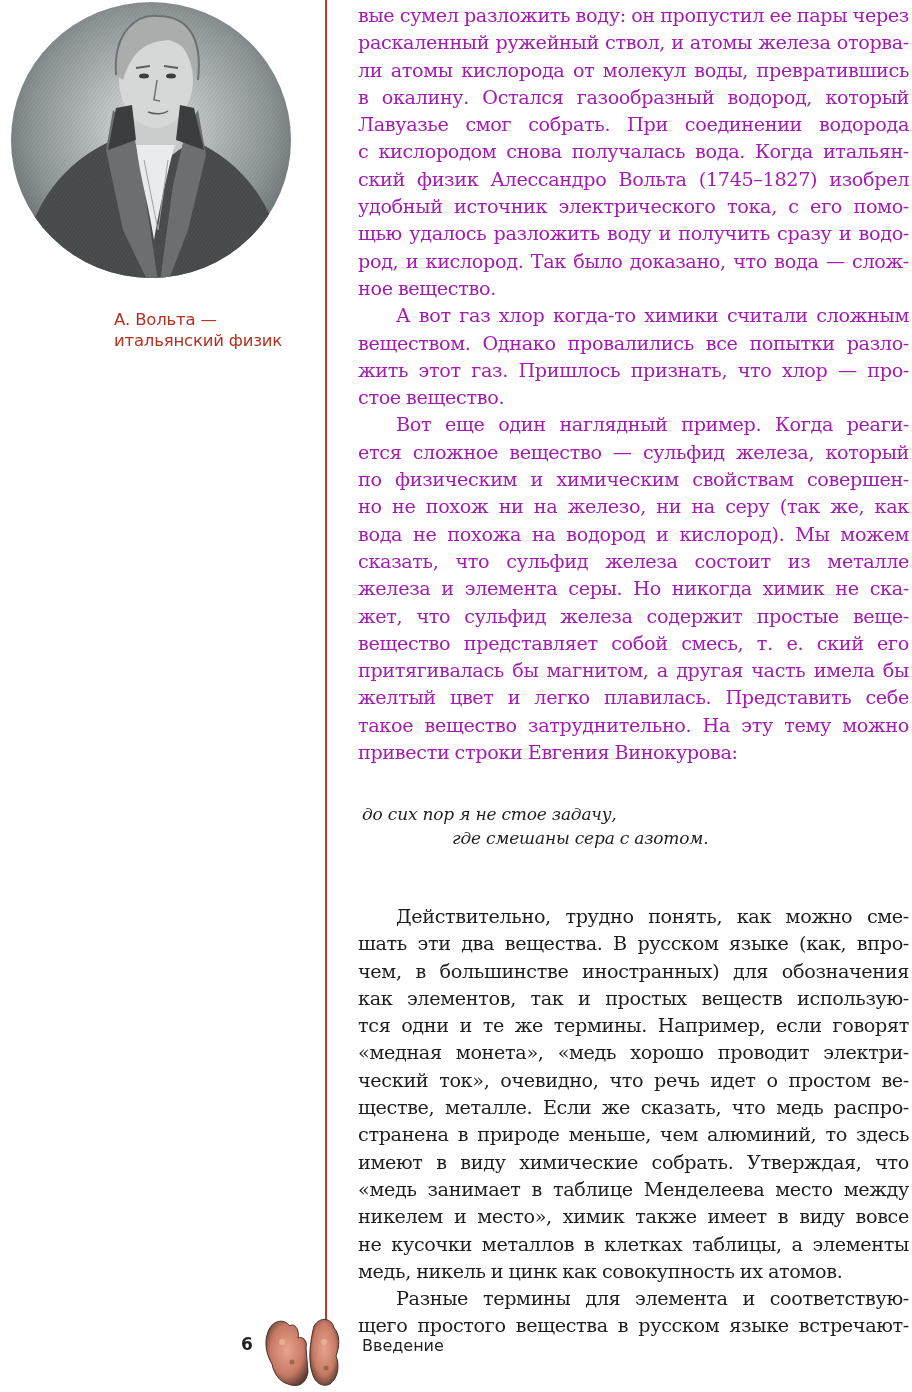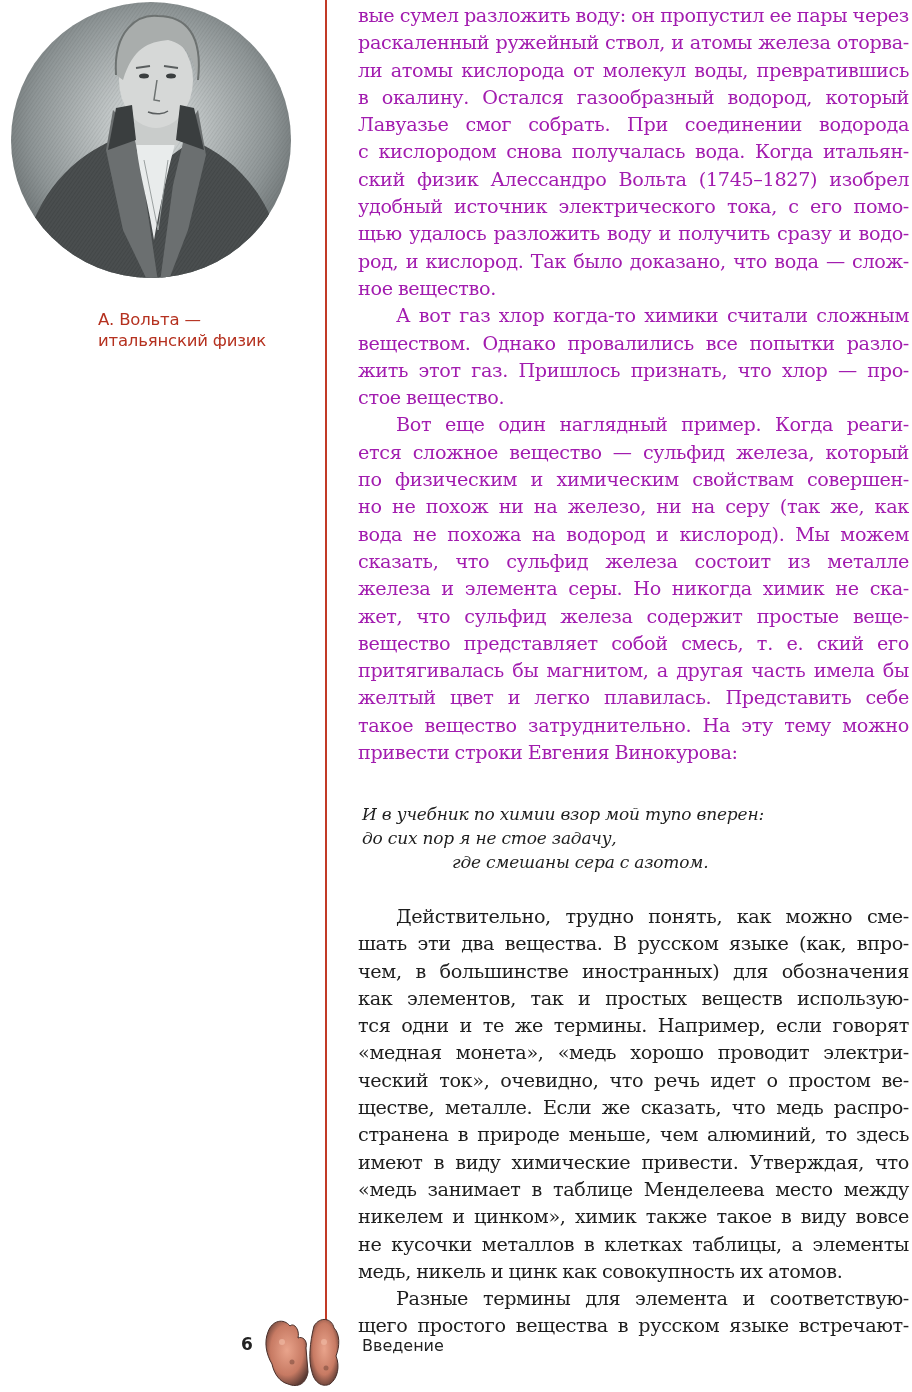--- a/index.html
+++ b/index.html
@@ -6,21 +6,21 @@
     body { width: 912px; height: 1392px; position: relative; overflow: hidden; }
 
     .portrait {
       position: absolute; left: 8px; top: 0px; width: 286px; height: 282px;
     }
     .caption {
       position: absolute; left: 98px; top: 309px; width: 210px;
       font-family: "DejaVu Sans", sans-serif; font-size: 16.5px; line-height: 21px;
       color: #b5311f; letter-spacing: -0.2px;
     }
-    .caption div { white-space: nowrap; }
+    .caption div { white-space: nowrap; margin-left: 16px; }
 
     .rule {
       position: absolute; left: 325px; top: 0; width: 2px; height: 1330px;
       background: #c23a26;
     }
 
     .text-col {
       position: absolute; left: 358px; top: 2px; width: 551px;
       font-family: "DejaVu Serif", serif; font-size: 19.2px; line-height: 27.3px;
       color: #a21caf; letter-spacing: -0.35px; word-spacing: -0.5px;
@@ -139,38 +139,37 @@
   <span class="line">железа и элемента серы. Но никогда химик не ска-</span>
   <span class="line">жет, что сульфид железа содержит простые веще-</span>
   <span class="line">вещество представляет собой смесь, т. е. ский его</span>
   <span class="line">притягивалась бы магнитом, а другая часть имела бы</span>
   <span class="line">желтый цвет и легко плавилась. Представить себе</span>
   <span class="line">такое вещество затруднительно. На эту тему можно</span>
   <span class="line last">привести строки Евгения Винокурова:</span>
 </div>
 
 <div class="poem">
-  <span class="pline">И в учебник по химии взор мой тупо вперен:</span>
   <span class="pline">до сих пор я не стое задачу,</span>
   <span class="pline shift">где смешаны сера с азотом.</span>
 </div>
 
 <div class="text-col2">
   <span class="line indent">Действительно, трудно понять, как можно сме-</span>
   <span class="line">шать эти два вещества. В русском языке (как, впро-</span>
   <span class="line">чем, в большинстве иностранных) для обозначения</span>
   <span class="line">как элементов, так и простых веществ использую-</span>
   <span class="line">тся одни и те же термины. Например, если говорят</span>
   <span class="line">«медная монета», «медь хорошо проводит электри-</span>
   <span class="line">ческий ток», очевидно, что речь идет о простом ве-</span>
   <span class="line">ществе, металле. Если же сказать, что медь распро-</span>
   <span class="line">странена в природе меньше, чем алюминий, то здесь</span>
-  <span class="line">имеют в виду химические привести. Утверждая, что</span>
+  <span class="line">имеют в виду химические собрать. Утверждая, что</span>
   <span class="line">«медь занимает в таблице Менделеева место между</span>
-  <span class="line">никелем и цинком», химик также такое в виду вовсе</span>
+  <span class="line">никелем и место», химик также имеет в виду вовсе</span>
   <span class="line">не кусочки металлов в клетках таблицы, а элементы</span>
   <span class="line last">медь, никель и цинк как совокупность их атомов.</span>
 
   <span class="line indent">Разные термины для элемента и соответствую-</span>
   <span class="line">щего простого вещества в русском языке встречают-</span>
 </div>
 
 <div class="page-number">6</div>
 
 <svg class="mineral" viewBox="0 0 82 78">

